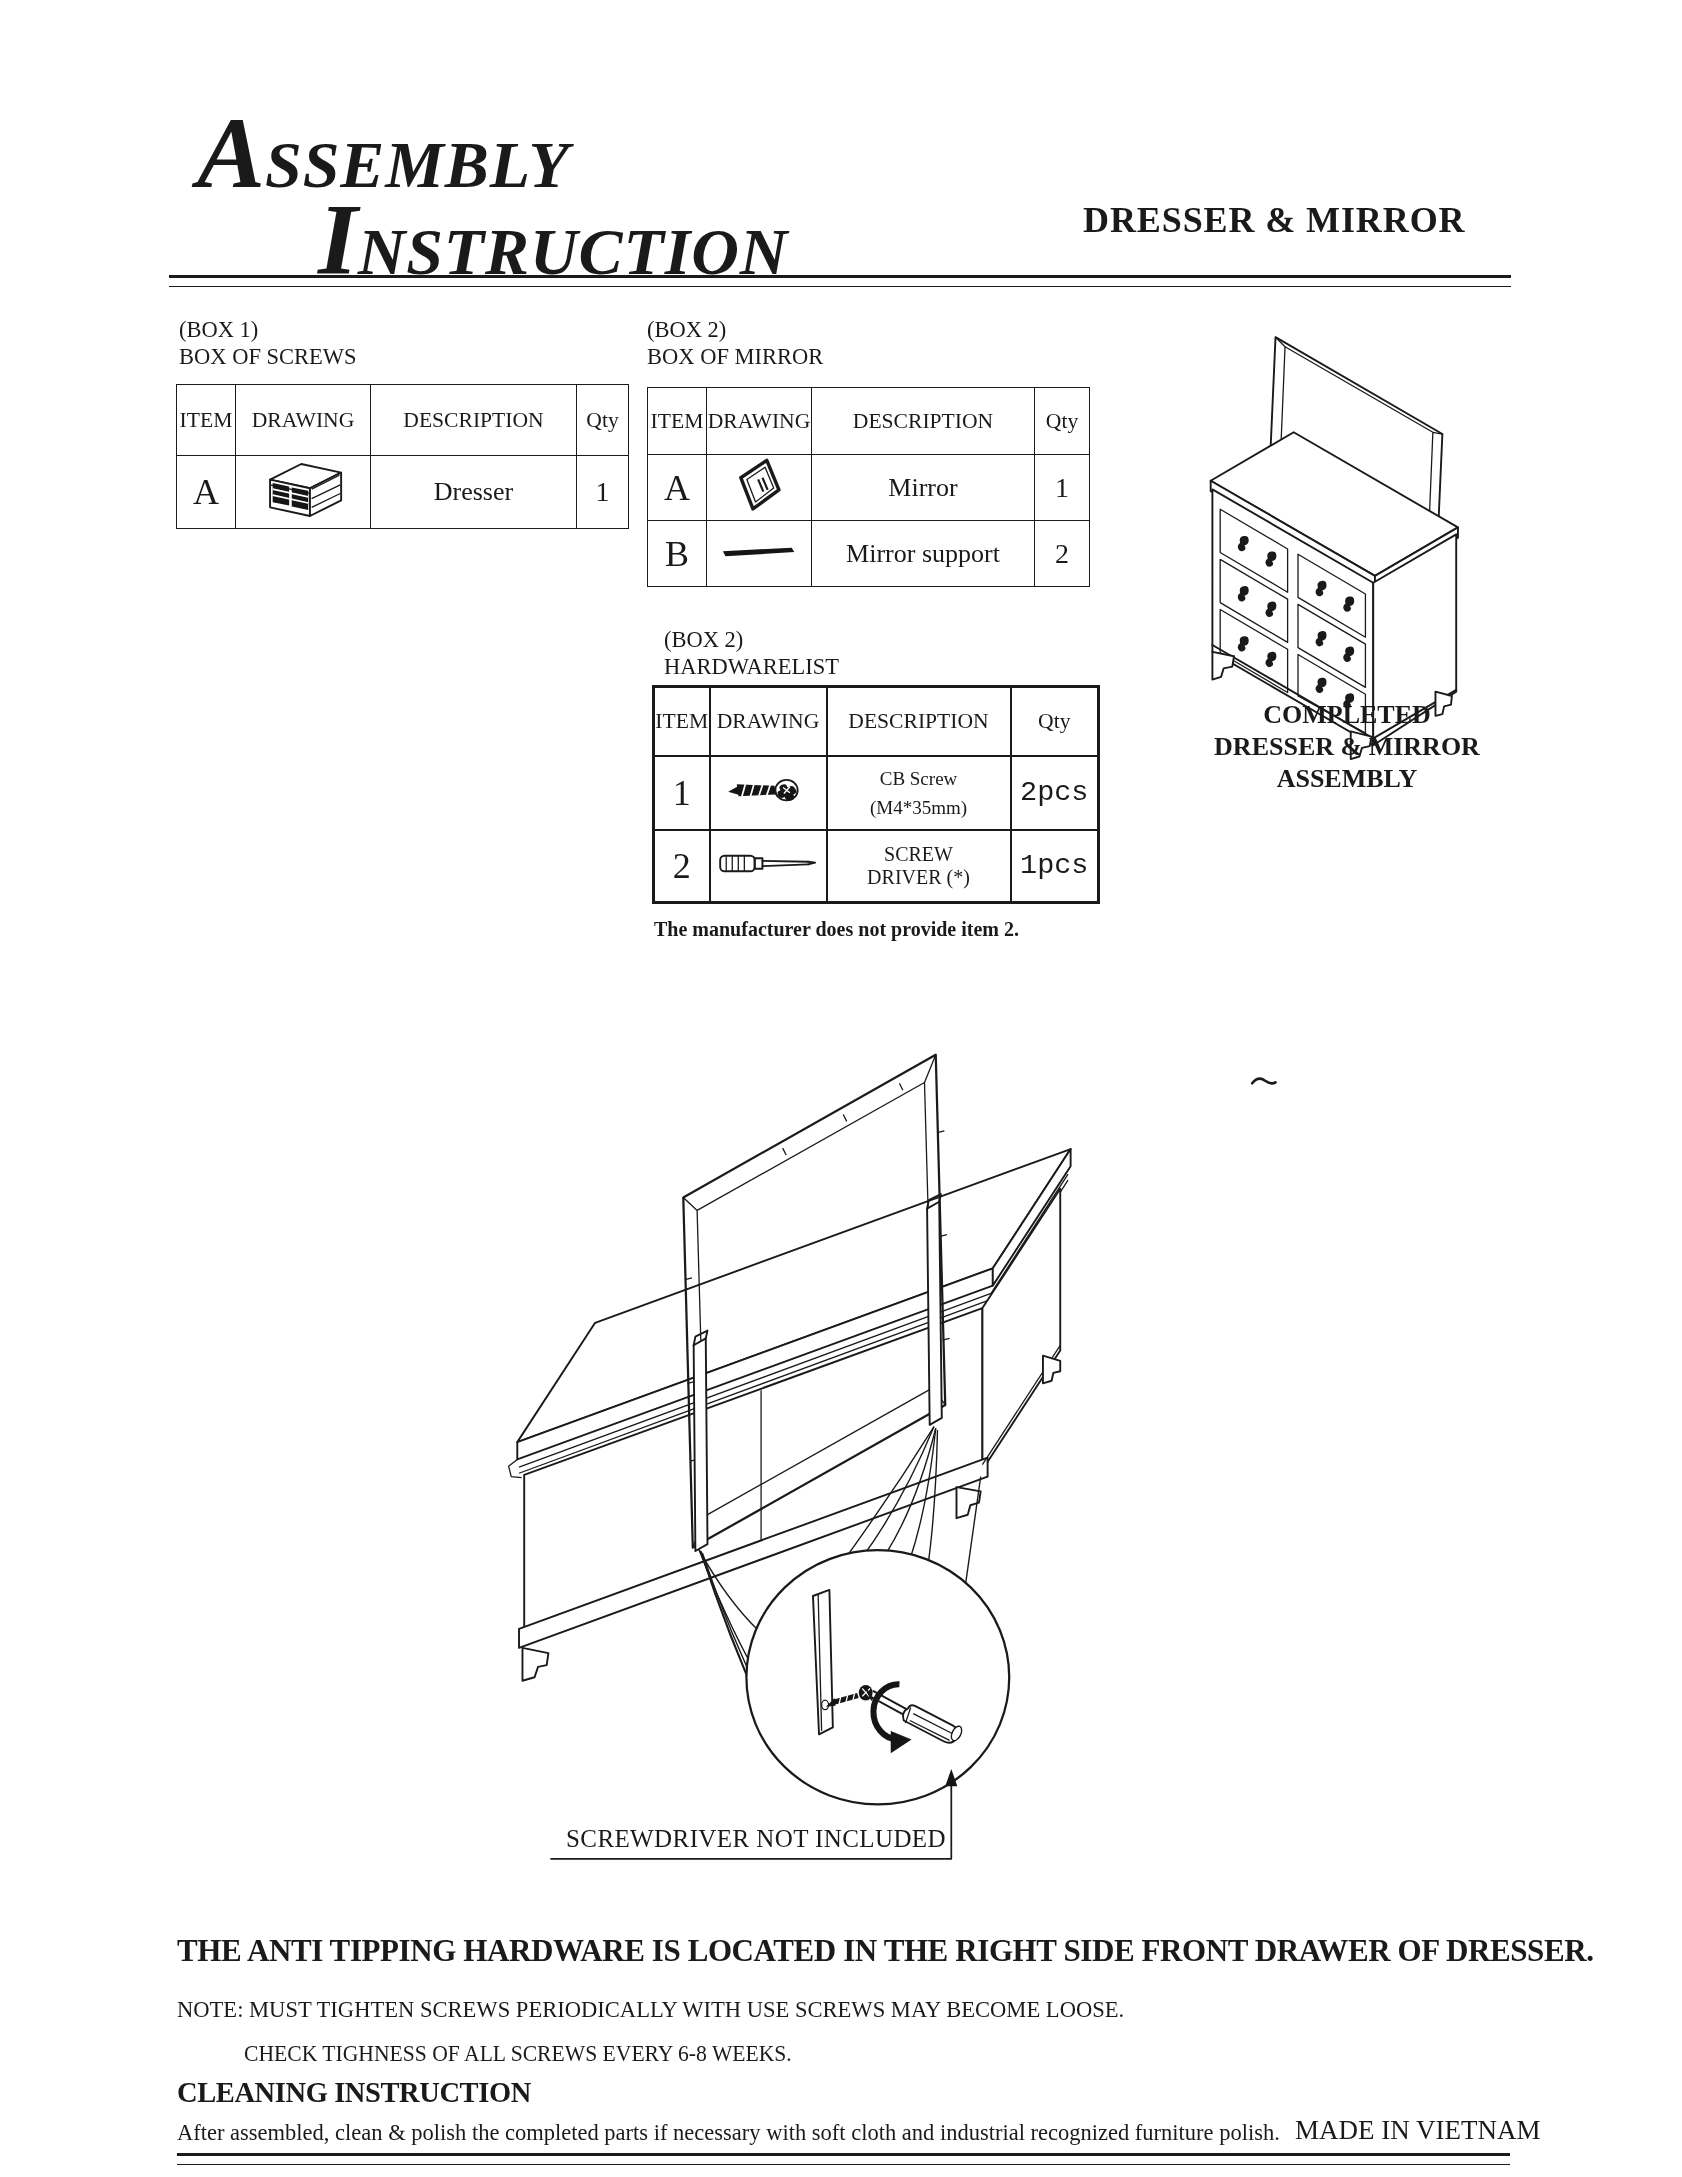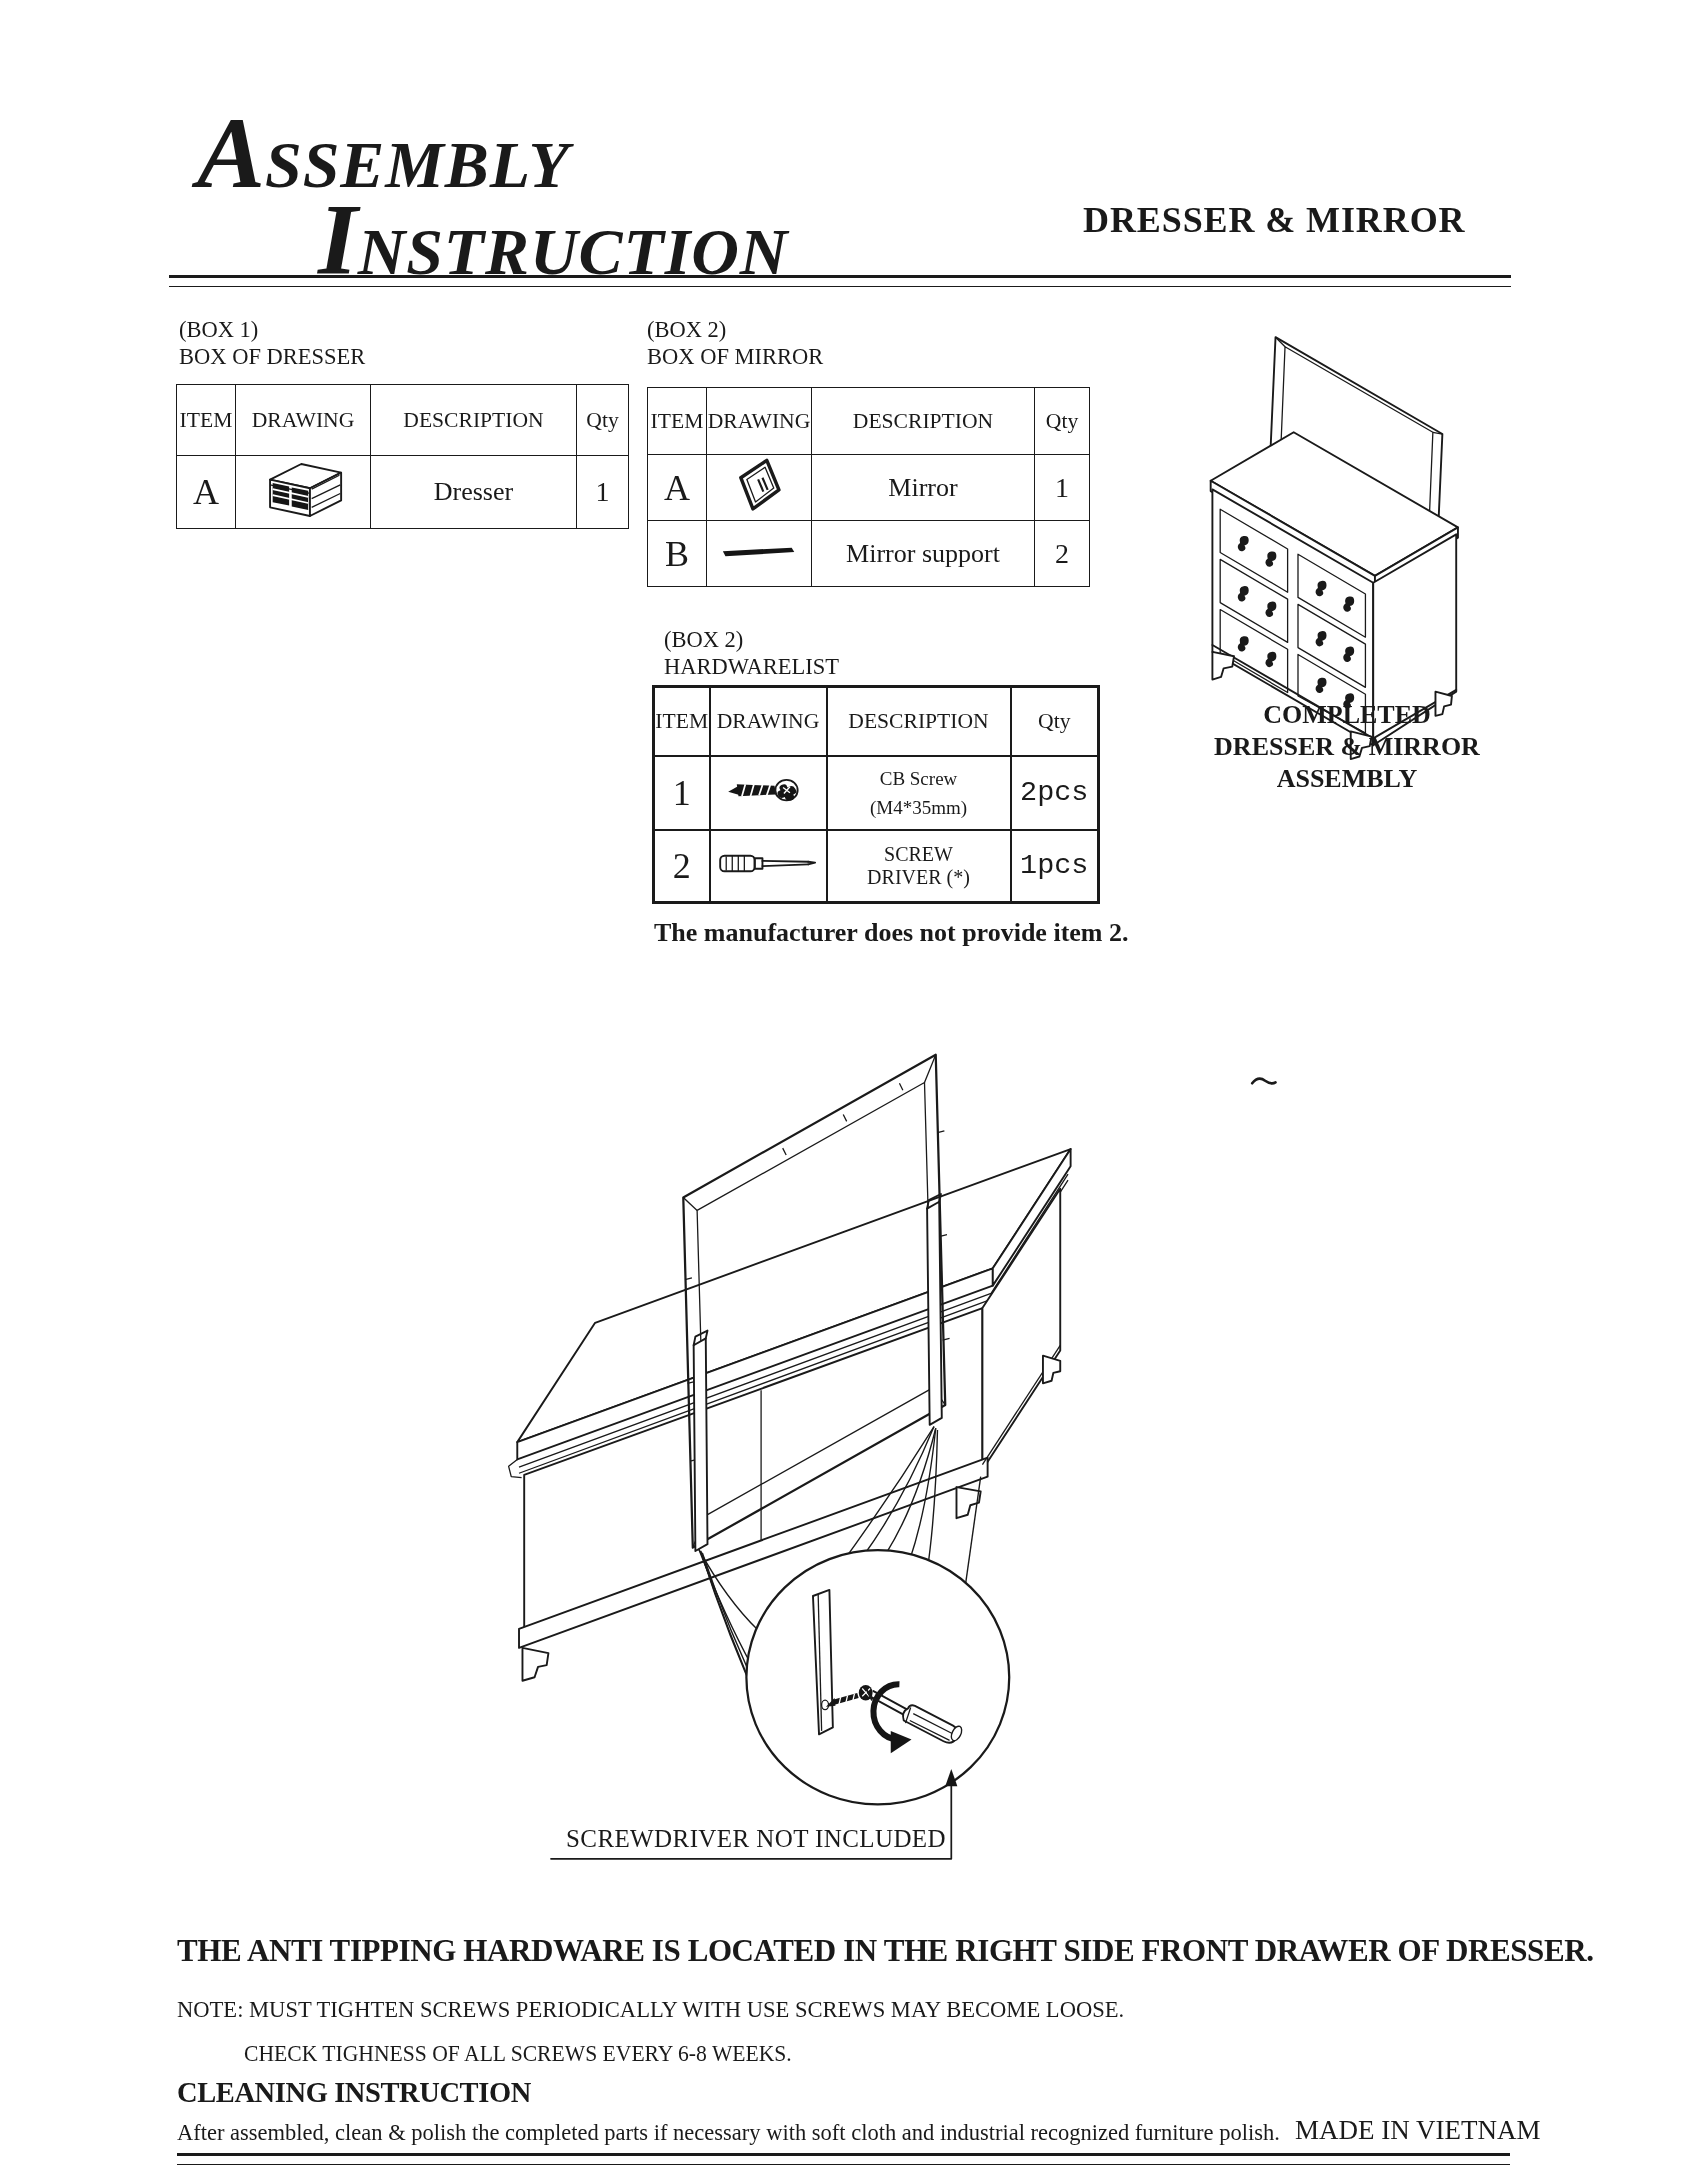--- a/index.html
+++ b/index.html
@@ -23,21 +23,21 @@
      padding:0;font-weight:normal;overflow:hidden;}
   table.hw, table.hw td, table.hw th{border-width:2.6px;}
   table.hw{border:3.5px solid #1a1a1a;}
   .th-txt{font-size:21.6px;}
   .item-letter{font-size:36px;}
   .desc-txt{font-size:26px;}
   .qty-txt{font-size:28px;}
   .qty-pcs{font-family:Liberation Mono, monospace;font-size:28.5px;}
   .desc-small{font-size:20px;line-height:22.5px;}
   .desc-two{font-size:19px;line-height:29px;}
-  .manu-note{font-size:26px;font-weight:bold;}
+  .manu-note{font-size:20px;font-weight:bold;}
 
   
   .completed-caption{width:294px;text-align:center;font-weight:bold;font-size:26px;line-height:32px;}
   .completed-caption span{}
   .callout-label{font-size:25px;letter-spacing:0.4px;}
 
   
   .foot-bold{font-size:31px;font-weight:bold;letter-spacing:-0.4px;}
   .foot-note{font-size:24px;transform:scaleX(.94);transform-origin:left;white-space:nowrap;}
   .foot-note2{font-size:23px;transform:scaleX(.94);transform-origin:left;white-space:nowrap;}
@@ -60,21 +60,21 @@
     <span class="title-initial">A</span><span class="title-rest">SSEMBLY</span>
   </div>
   <div class="abs title-line" style="left:318px;top:189px;">
     <span class="title-initial">I</span><span class="title-rest">NSTRUCTION</span>
   </div>
   <div class="abs product-title" style="left:1083px;top:199px;">DRESSER &amp; MIRROR</div>
   <div class="abs double-rule" style="left:169px;top:275px;width:1342px;"></div>
 
   <div class="abs sec-label" style="left:179px;top:316px;">
     <div>(BOX 1)</div>
-    <div>BOX OF DRESSER</div>
+    <div>BOX OF SCREWS</div>
   </div>
   <table class="parts abs" style="left:176px;top:384px;width:451px;">
     <colgroup>
         <col style="width:59px">
         <col style="width:135px">
         <col style="width:206px">
         <col style="width:52px">
       </colgroup>
     <tbody>
         <tr style="height:71px">

